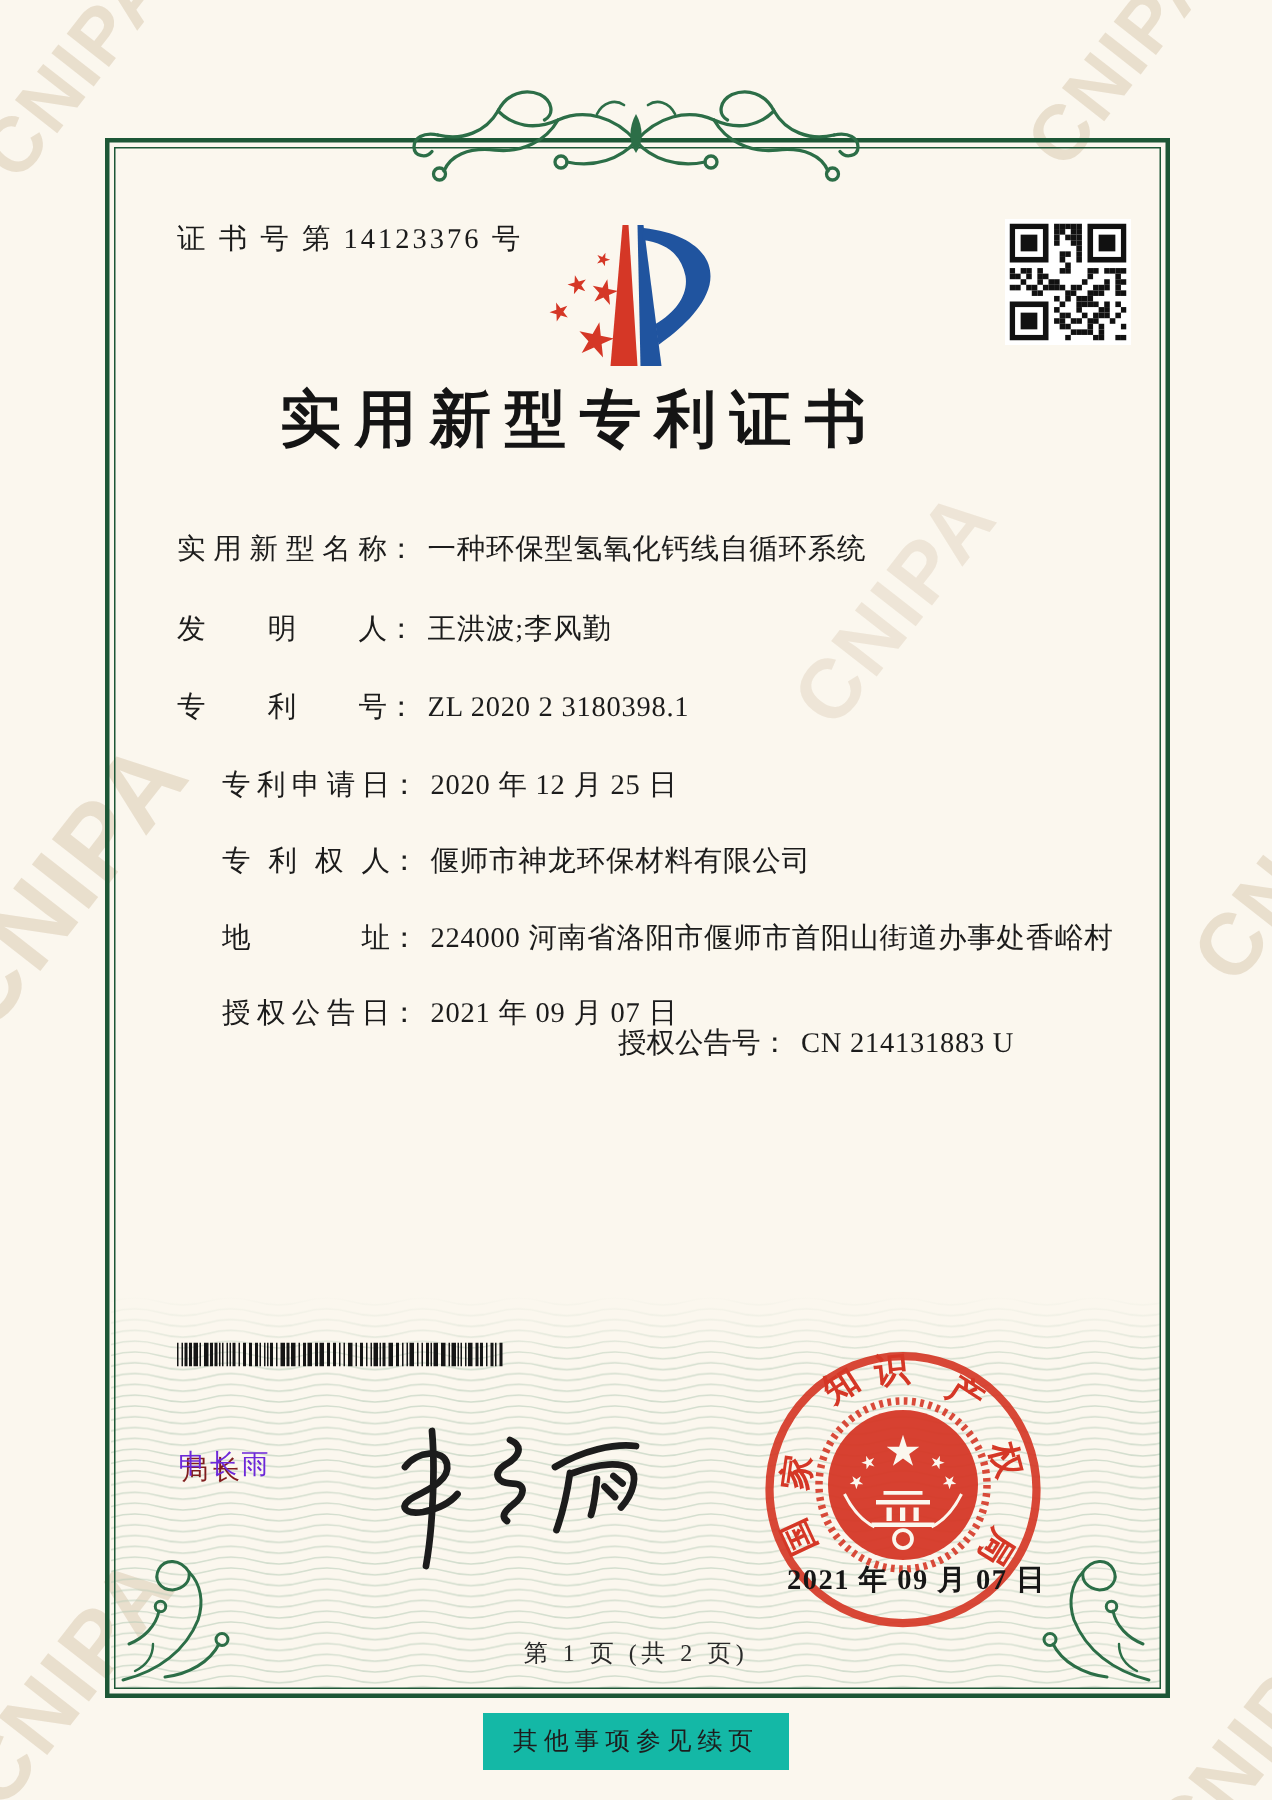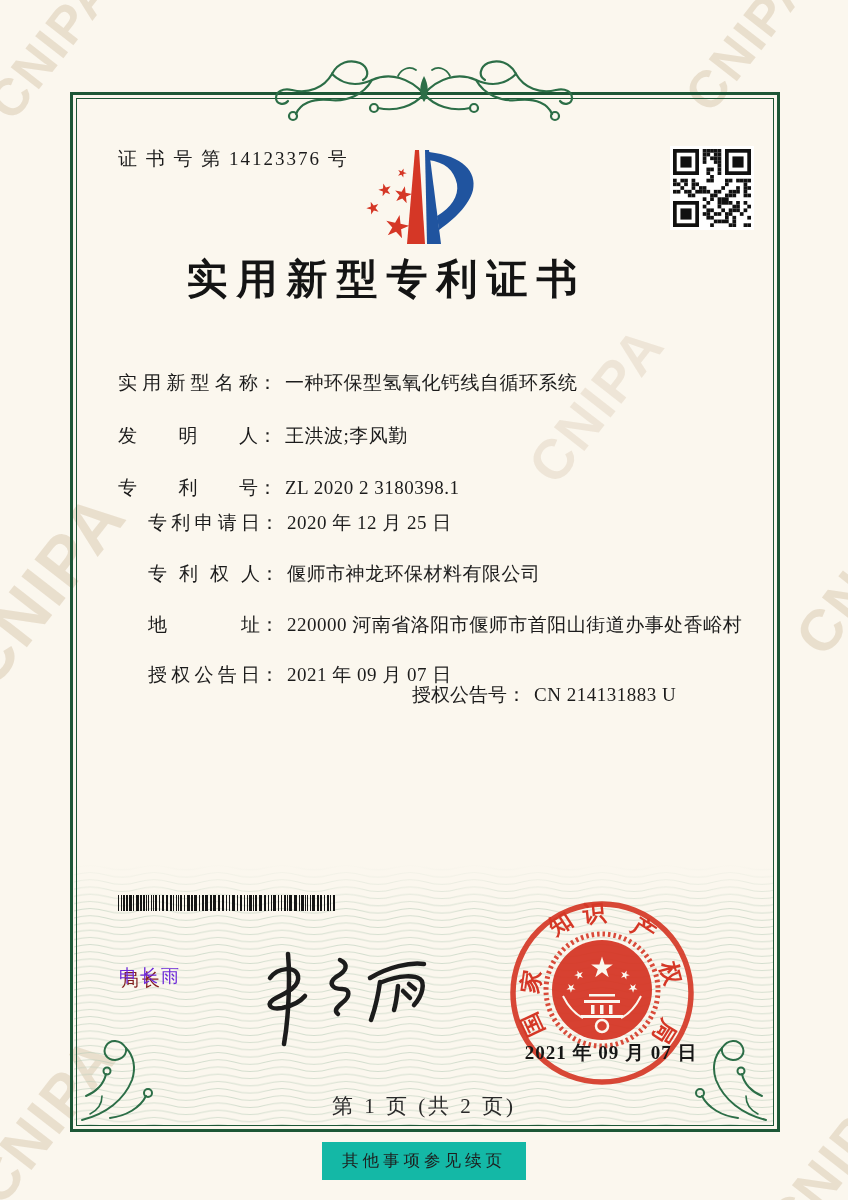--- a/index.html
+++ b/index.html
@@ -17,21 +17,21 @@
   .wm{position:absolute;font-family:"Liberation Sans","DejaVu Sans",sans-serif;
      font-weight:700;color:rgba(206,183,152,.38);transform:rotate(-52deg);
      letter-spacing:2px;pointer-events:none;white-space:nowrap;}
   
   .cert-no{position:absolute;left:118px;top:146px;font-size:19px;letter-spacing:2px;color:#1b1b1b;}
   .title{position:absolute;left:0;top:252px;width:773px;text-align:center;
      font-size:41px;font-weight:700;letter-spacing:9px;color:#141414;}
   
   .row{position:absolute;left:118px;font-size:19px;color:#1c1c1c;white-space:nowrap;}
   .lbl{display:inline-block;text-align:justify;text-align-last:justify;vertical-align:bottom;}
-  .lbl.wide{width:140px;margin-top:17px;}
+  .lbl.wide{width:140px;}
   .lbl.mid{width:112px;margin-left:30px;}
   .colon{display:inline-block;margin-right:8px;}
   .val{letter-spacing:.5px;}
   
   .body-text{position:absolute;left:118px;top:698px;width:614px;
      font-size:17.5px;line-height:29px;text-align:justify;color:#1d1d1d;}
   .body-text p{margin:0;text-indent:2em;}
   
   .waves{position:absolute;left:74px;top:864px;width:700px;height:262px;}
   .waves-fade{position:absolute;left:74px;top:864px;width:700px;height:46px;
@@ -41,21 +41,21 @@
   .director-title{position:absolute;left:121px;top:968px;font-size:18px;letter-spacing:3px;color:#7f1d1d;}
   .director-name{position:absolute;left:119px;top:964px;font-size:18px;letter-spacing:3px;color:#6d28d9;}
   .signature{position:absolute;left:248px;top:946px;}
   .seal{position:absolute;left:505px;top:896px;width:194px;height:194px;}
   .seal svg{position:absolute;left:0;top:0;}
   .seal-char{position:absolute;font-size:23px;font-weight:700;color:#d53726;line-height:1;
      font-family:"Liberation Sans","DejaVu Sans",sans-serif;}
   .seal-date{position:absolute;left:514px;top:1040px;width:194px;text-align:center;
      font-size:19px;letter-spacing:1px;color:#161616;font-weight:600;z-index:6;}
   .page-info{position:absolute;left:0;top:1092px;width:848px;text-align:center;
-     font-size:21px;letter-spacing:3px;color:#2a2a2a;}
+     font-size:16px;letter-spacing:3px;color:#2a2a2a;}
   .cont-note{position:absolute;left:424px;top:1142px;transform:translateX(-50%);
      background:#14b8a6;padding:8px 20px;font-size:16.5px;letter-spacing:4px;color:#1d1d1d;z-index:7;}
   
   .logo{position:absolute;left:345px;top:138px;}
   .qr{position:absolute;left:670px;top:146px;width:84px;height:84px;background:#fff;padding:3px;box-sizing:border-box;}
   .ornament{position:absolute;pointer-events:none;}
 </style>
 </head>
 <body>
 
@@ -285,21 +285,21 @@
   <div class="row" style="top:458px;">
     <span class="lbl wide">专利号</span><span class="colon">：</span><span class="val">ZL 2020 2 3180398.1</span>
   </div>
   <div class="row" style="top:510px;">
     <span class="lbl mid">专利申请日</span><span class="colon">：</span><span class="val">2020 年 12 月 25 日</span>
   </div>
   <div class="row" style="top:561px;">
     <span class="lbl mid">专利权人</span><span class="colon">：</span><span class="val">偃师市神龙环保材料有限公司</span>
   </div>
   <div class="row" style="top:612px;">
-    <span class="lbl mid">地址</span><span class="colon">：</span><span class="val">220000 河南省洛阳市偃师市首阳山街道办事处香峪村</span>
+    <span class="lbl mid">地址</span><span class="colon">：</span><span class="val">224000 河南省洛阳市偃师市首阳山街道办事处香峪村</span>
   </div>
   <div class="row" style="top:662px;">
     <span class="lbl mid">授权公告日</span><span class="colon">：</span><span class="val">2021 年 09 月 07 日</span>
   </div>
   <div class="row" style="top:662px;left:412px;margin-top:20px;">
     <span class="lbl">授权公告号</span><span class="colon">：</span><span class="val">CN 214131883 U</span>
   </div>
 
 
   <svg id="barcode" class="barcode" width="218" height="16">

